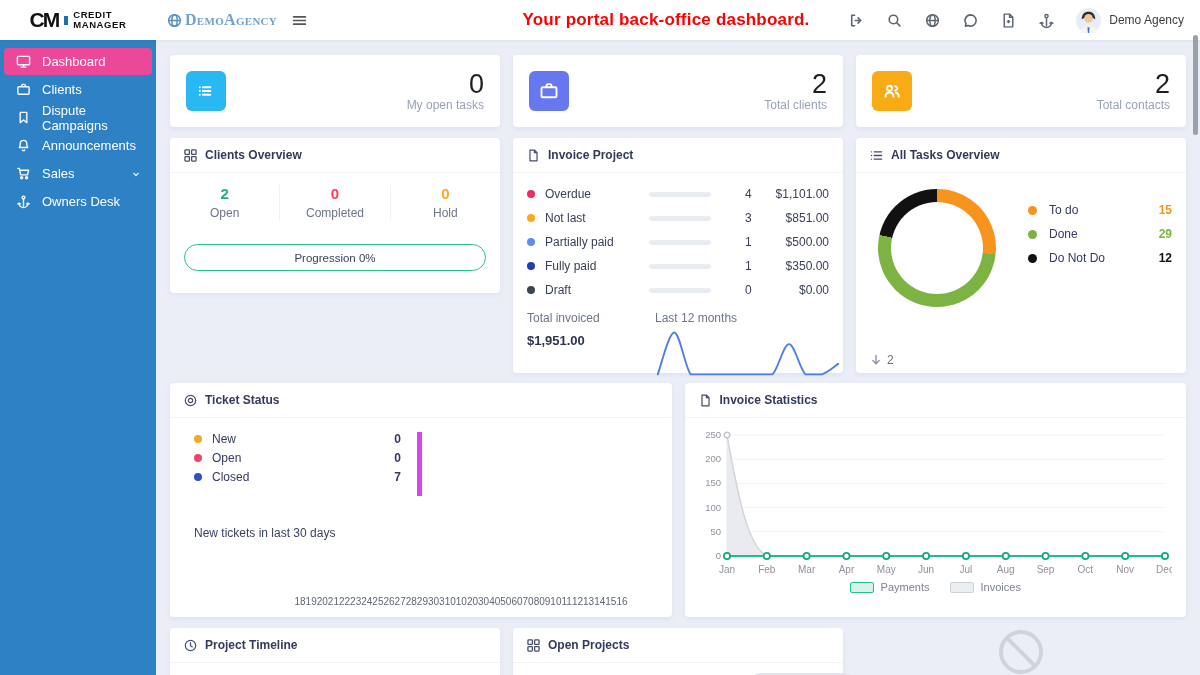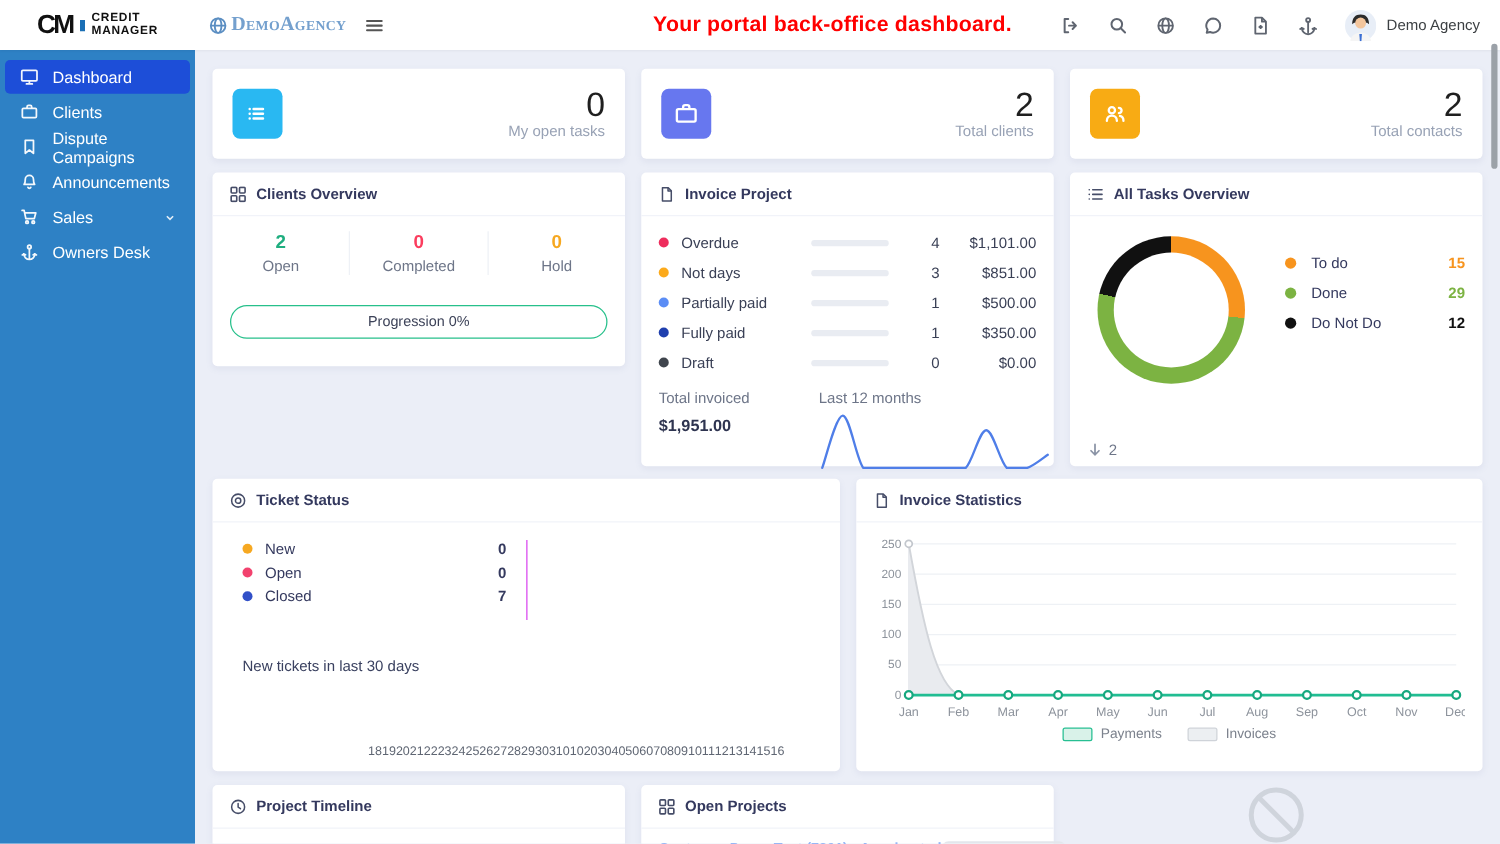--- a/index.html
+++ b/index.html
@@ -16,21 +16,21 @@
   .agency-name{font-family:"Liberation Serif",serif;font-variant:small-caps;font-weight:700;font-size:16px;color:#74a0ce;letter-spacing:.3px}
   .hamburger{margin-left:14px;color:#555;cursor:pointer}
   .banner{position:absolute;left:446px;width:440px;text-align:center;font-size:17px;font-weight:700;letter-spacing:.2px}
   .header-actions{display:flex;align-items:center;gap:21px;margin-left:auto;margin-right:16px;color:#5f6570}
   .hicon{width:17px;height:17px;cursor:pointer}
   .user{display:flex;align-items:center;gap:8px;cursor:pointer}
   .user-name{font-size:12px;color:#3c4043}
   
   .sidebar{position:absolute;top:40px;left:0;width:156px;height:635px;background:#2e81c5;padding-top:8px}
   .side-item{display:flex;align-items:center;gap:11px;height:27px;padding:0 12px;margin:0 4px 1px;border-radius:4px;color:#fff;font-size:13px;cursor:pointer}
-  .side-item.active{background:#1d4ed8}
+  .side-item.active{background:#ec4899}
   .side-icon{width:15px;height:15px;opacity:.95;flex:none}
   .chev{margin-left:auto;opacity:.85}
   
   .main{position:absolute;top:40px;left:156px;width:1044px;height:635px;padding:15px 14px 0;overflow:hidden}
   .row{display:flex;gap:13px;align-items:flex-start}
   .mt{margin-top:11px}
   .card{background:#fff;border-radius:4px;box-shadow:0 2px 5px rgba(116,132,170,.10)}
   .card-header{display:flex;align-items:center;gap:8px;padding:10px 14px;border-bottom:1px solid #f1f3f9}
   .card-title{font-size:12px;font-weight:700;color:#34395e}
   .cicon{width:13px;height:13px;color:#464d68;flex:none}
@@ -68,21 +68,21 @@
   .donut{width:118px;height:118px;border-radius:50%;position:relative;margin-left:8px;flex:none}
   .donut::after{content:"";position:absolute;inset:13px;background:#fff;border-radius:50%}
   .tl{margin-left:32px;margin-top:14px;flex:1}
   .tl-row{display:flex;align-items:center;margin-bottom:10px}
   .tl-dot{width:9px;height:9px;border-radius:50%;margin-right:12px;flex:none}
   .tl-label{font-size:12px;color:#34395e;flex:1}
   .tl-value{font-size:12px;font-weight:700}
   .tasks-footer{position:absolute;left:14px;bottom:8px;display:flex;align-items:center;gap:5px;color:#6d7588;font-size:12px}
   
   .ticket-body{padding:14px;position:relative;height:201px}
-  .ts-left{width:238px;border-right:1px solid #d946ef;height:64px;padding-right:16px}
+  .ts-left{width:238px;border-right:5px solid #d946ef;height:64px;padding-right:16px}
   .ts-row{display:flex;align-items:center;margin-bottom:5px;padding-left:10px}
   .ts-label{font-size:12px;color:#34395e;flex:1}
   .ts-value{font-size:12px;font-weight:700;color:#34395e}
   .ts-sub{font-size:12px;color:#3a4160;margin-top:30px;margin-left:10px}
   .dates{position:absolute;left:24px;right:44px;bottom:12px;display:flex;justify-content:flex-end;font-size:10px;color:#5f6673}
   
   .invstat-body{padding:8px 14px 0}
   .legend{display:flex;justify-content:center;gap:20px;margin-top:3px}
   .leg-item{display:flex;align-items:center;gap:7px;font-size:11px;color:#7c828d}
   .leg-box{width:24px;height:11px;border:1.5px solid;border-radius:2px}
@@ -284,21 +284,21 @@
               <span class="dot" style="background: rgb(238, 45, 93);"></span>
               <span>Overdue</span>
             </span>
           <span class="bar"><span class="bar-fill" style="width: 80%; background: rgb(238, 45, 93);"></span></span>
           <span class="inv-count">4</span>
           <span class="inv-amount">$1,101.00</span>
         </div>
         <div class="inv-row">
           <span class="inv-label">
               <span class="dot" style="background: rgb(252, 170, 27);"></span>
-              <span>Not days</span>
+              <span>Not last</span>
             </span>
           <span class="bar"><span class="bar-fill" style="width: 60%; background: rgb(252, 170, 27);"></span></span>
           <span class="inv-count">3</span>
           <span class="inv-amount">$851.00</span>
         </div>
         <div class="inv-row">
           <span class="inv-label">
               <span class="dot" style="background: rgb(91, 141, 245);"></span>
               <span>Partially paid</span>
             </span>

